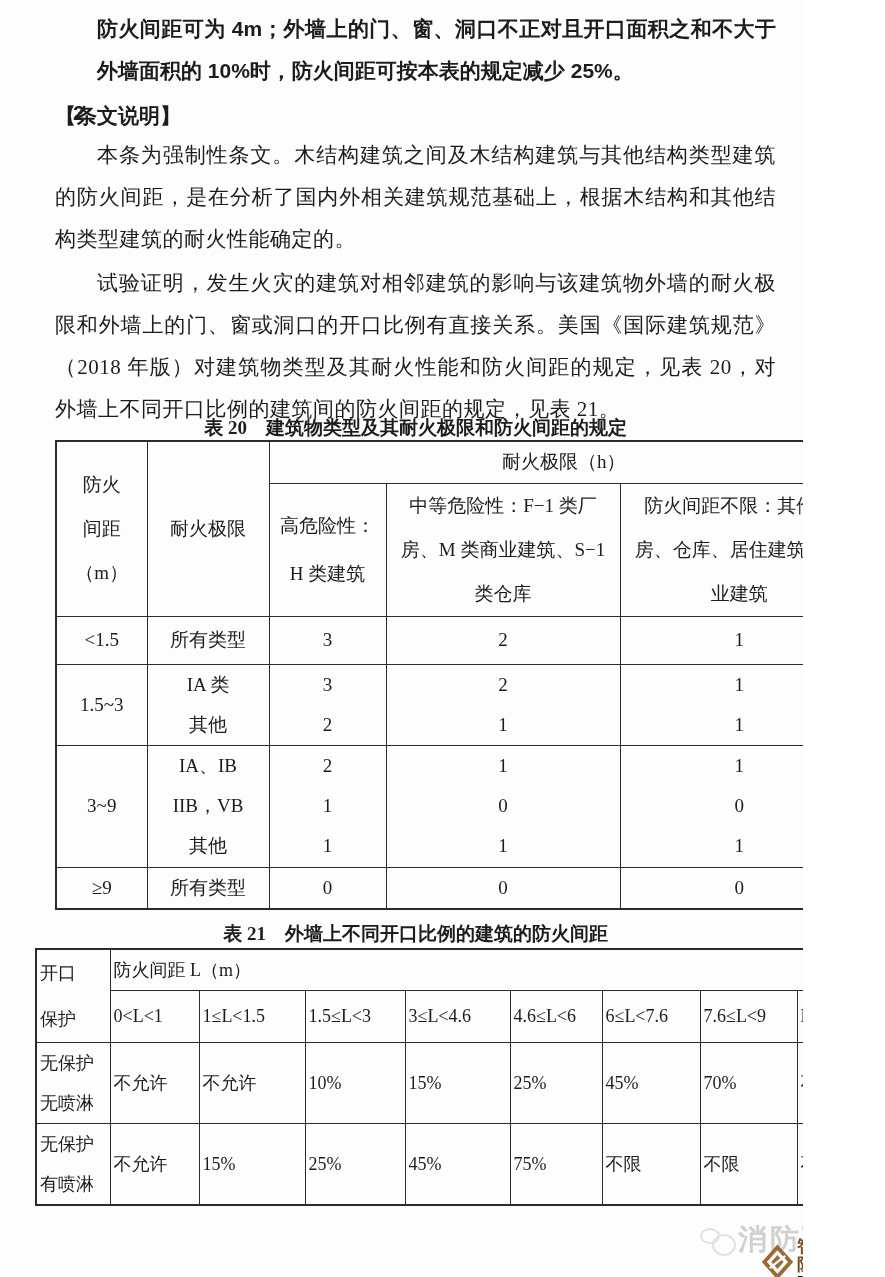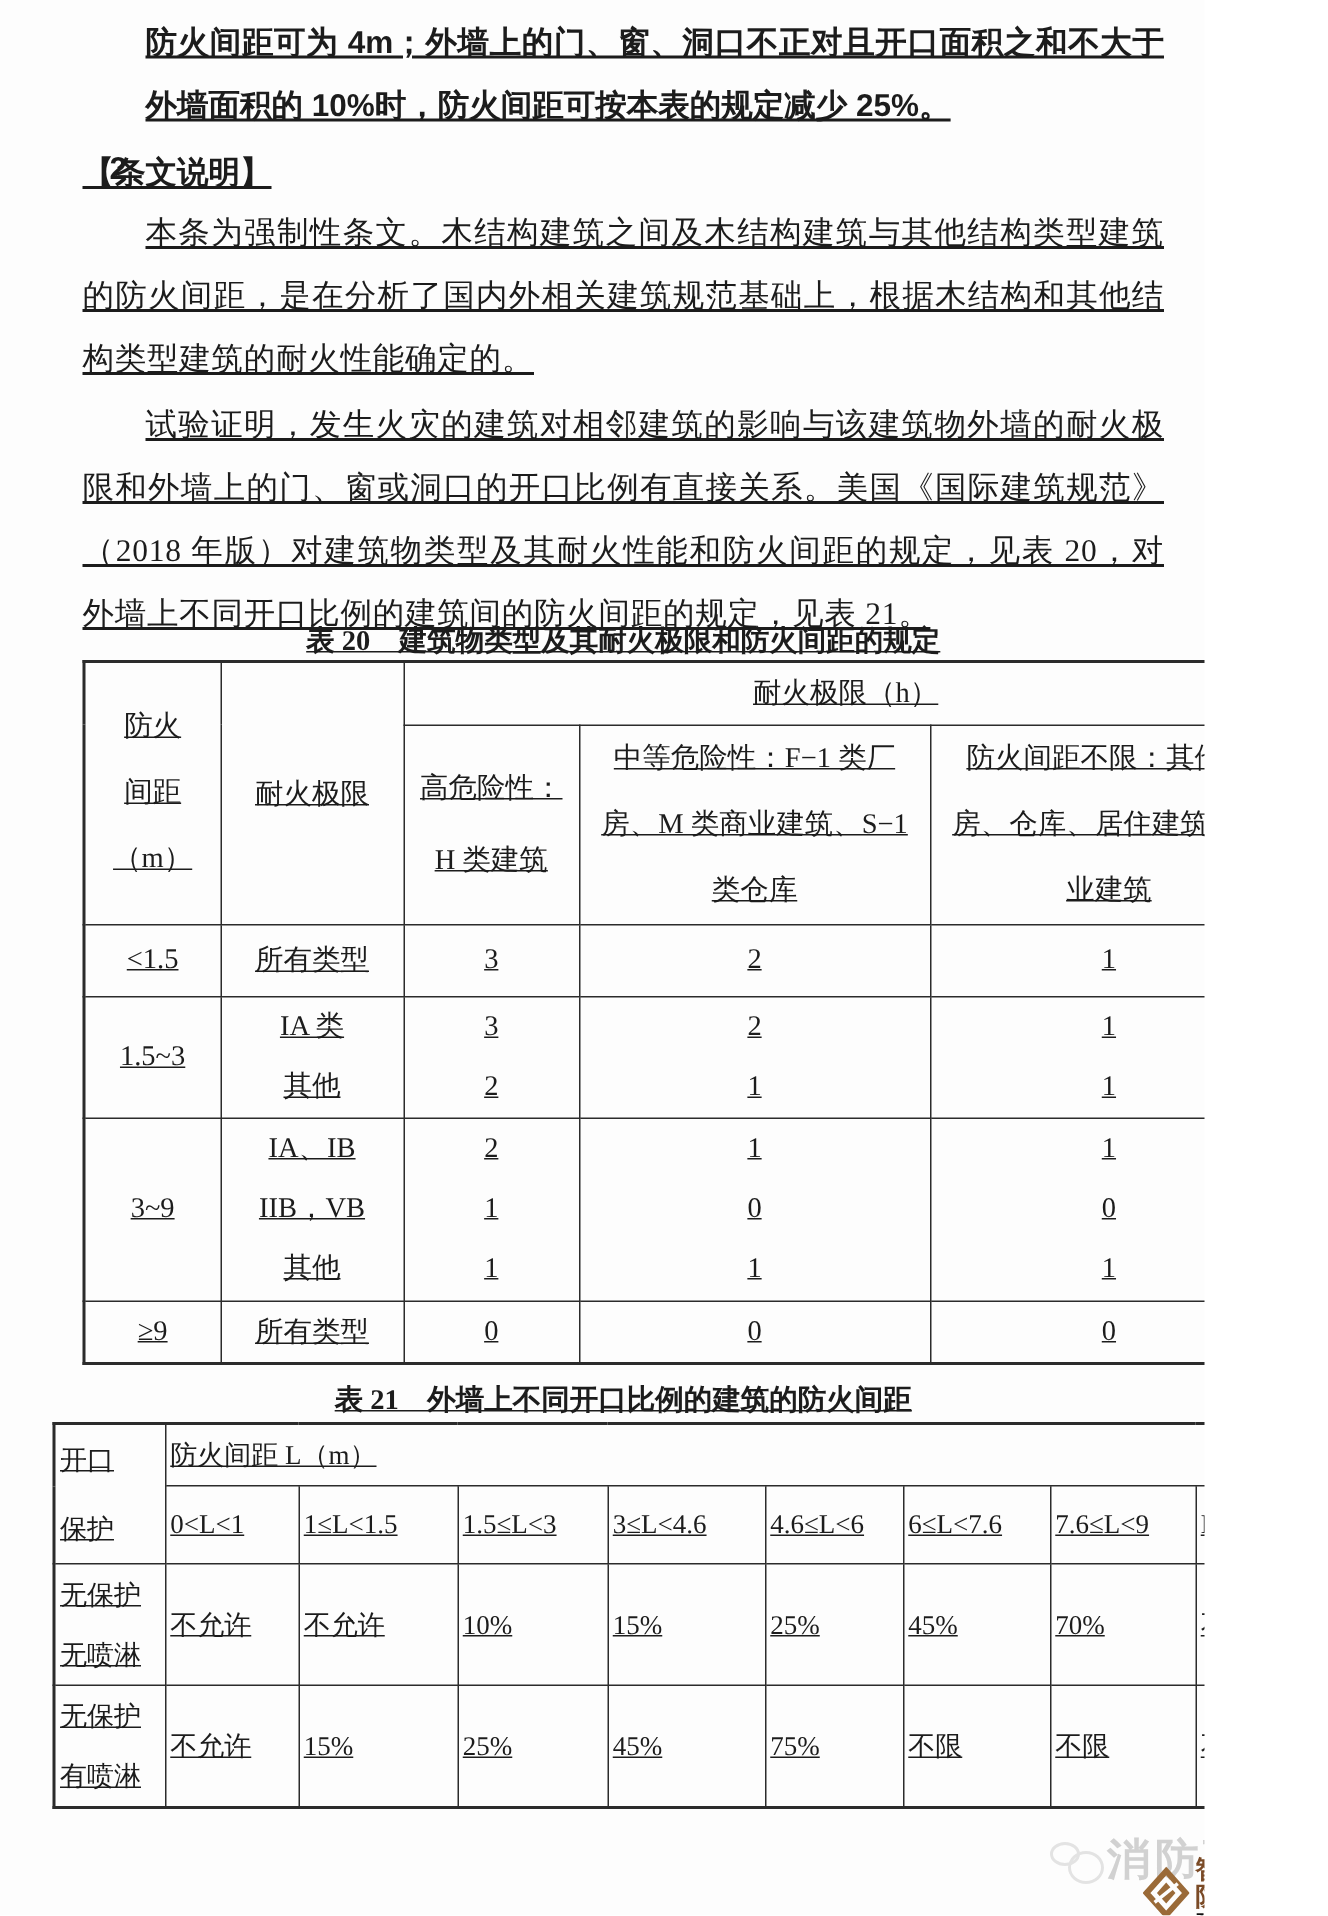--- a/index.html
+++ b/index.html
@@ -1,19 +1,19 @@
 <!DOCTYPE html>
 <html><head>
 <meta charset="utf-8">
 <style>
   * { margin:0; padding:0; box-sizing:border-box; }
   html,body { background:#ffffff; }
   .page {
     width:803px; height:1277px; background:#fdfdfd; position:relative;
-    overflow:hidden; color:#1c1c1c;text-decoration:underline;
+    overflow:hidden; color:#1c1c1c;
   }
   .content { padding:8px 27px 0 55px; }
 
   .intro {
     font-family:"Liberation Sans", sans-serif; font-weight:bold;
     font-size:21px; line-height:42px; text-align:justify;
   }
   .item { margin-left:42px; }
   .item-numbered { position:relative; }
   .item-numbered .num { position:absolute; left:-24px; top:0; }

